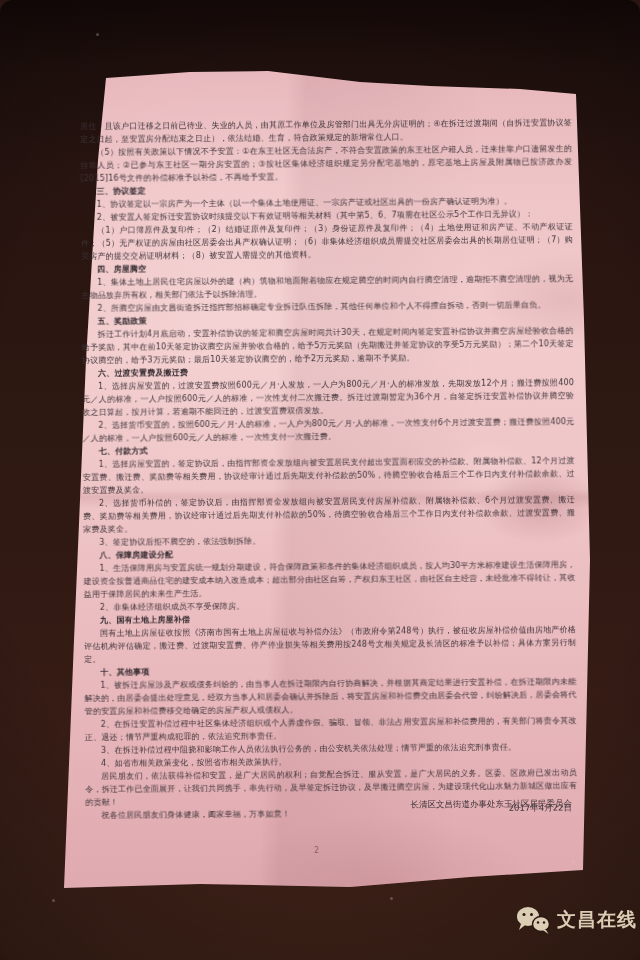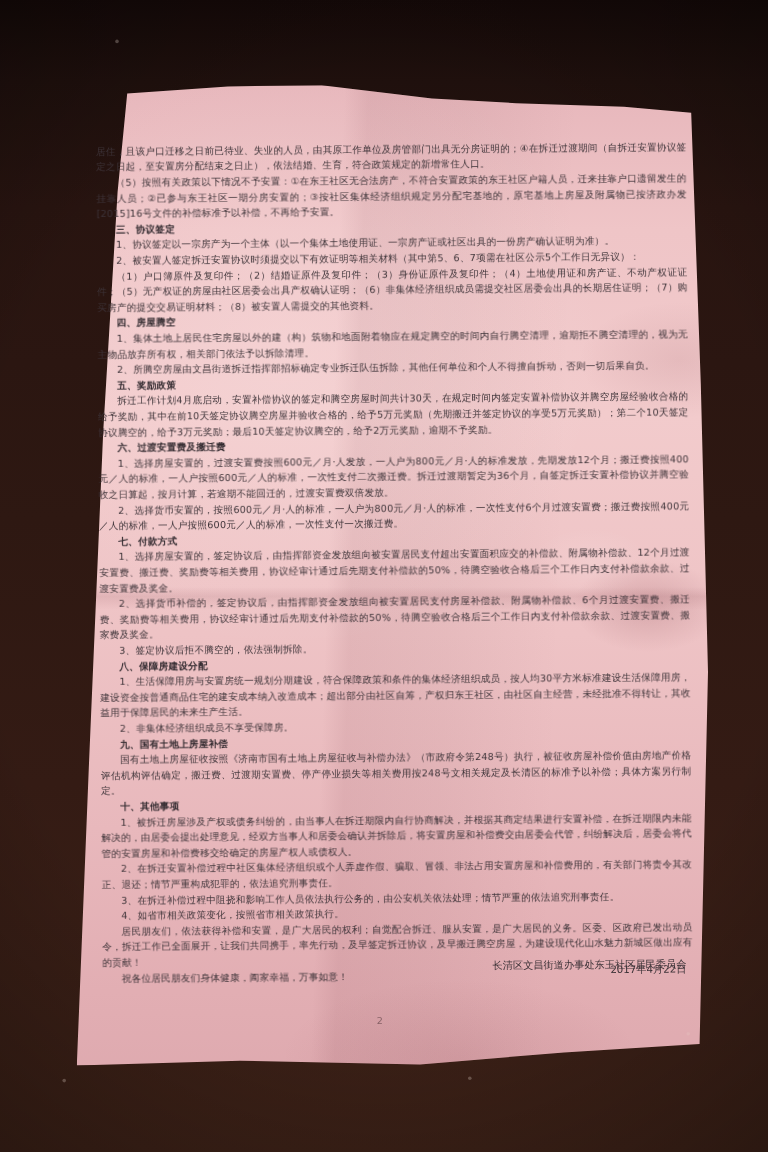--- a/index.html
+++ b/index.html
@@ -6,20 +6,21 @@
   body{
     width:640px;height:960px;position:relative;overflow:hidden;
     background:#2a1511;
     font-family:"DejaVu Sans",sans-serif;
   }
   .scene{
     position:absolute;inset:0;
     background:
       radial-gradient(ellipse 95% 75% at 50% 48%, rgba(0,0,0,0) 55%, rgba(0,0,0,.40) 100%),
       linear-gradient(180deg,#140908 0%,#1f100d 7%,#281410 18%,#2e1812 45%,#341b14 68%,#3c2117 100%);
+    border-radius: 13px;
   }
   .paper{
     position:absolute;inset:0;
     clip-path:polygon(106px 78px,190px 72px,268px 71px,360px 82px,430px 86px,520px 89px,576px 94px,
                       584px 320px,590px 560px,583px 870px,
                       470px 877px,350px 887px,200px 884px,64px 888px,
                       74px 640px,86px 360px,98px 160px);
     background:
       radial-gradient(60% 38% at 37% 30%, rgba(255,238,238,.22), rgba(255,238,238,0) 70%),
       linear-gradient(92deg, rgba(0,0,0,0) 43%, rgba(122,60,72,.10) 46%, rgba(100,48,58,.06) 58%, rgba(0,0,0,0) 72%),
@@ -94,13 +95,26 @@
   <div class="sig" style="position:absolute;left:80px;top:784px;width:492px;transform:rotate(-.45deg);">长清区文昌街道办事处东王社区居民委员会</div>
   <div class="date" style="position:absolute;left:80px;top:801px;width:492px;transform:rotate(-.45deg);">2017年4月22日</div>
 
   <div class="pagenum">2</div>
 
   <span class="speck" style="left:96px;top:33px;"></span>
   <span class="speck" style="left:52px;top:899px;"></span>
   <span class="speck" style="left:390px;top:897px;"></span>
   <span class="speck" style="left:572px;top:860px;opacity:.6;"></span>
 
+  <div class="watermark">
+    <svg width="34" height="28" viewBox="0 0 34 28" aria-hidden="true">
+      <ellipse cx="12" cy="10.5" rx="11" ry="9.5" fill="#dbceb4"></ellipse>
+      <polygon points="5,18 3,24 11,17.5" fill="#dbceb4"></polygon>
+      <circle cx="8" cy="8.5" r="1.5" fill="#2b1511"></circle>
+      <circle cx="15.5" cy="8.5" r="1.5" fill="#2b1511"></circle>
+      <ellipse cx="25" cy="18" rx="8.5" ry="7.5" fill="#dbceb4" stroke="#2b1511" stroke-width="1.4"></ellipse>
+      <polygon points="30,24 32.5,28 26,23.5" fill="#dbceb4"></polygon>
+      <circle cx="22" cy="16.5" r="1.2" fill="#2b1511"></circle>
+      <circle cx="28" cy="16.5" r="1.2" fill="#2b1511"></circle>
+    </svg>
+    <span>文昌在线</span>
+  </div>
 </div>
 
 </body></html>

